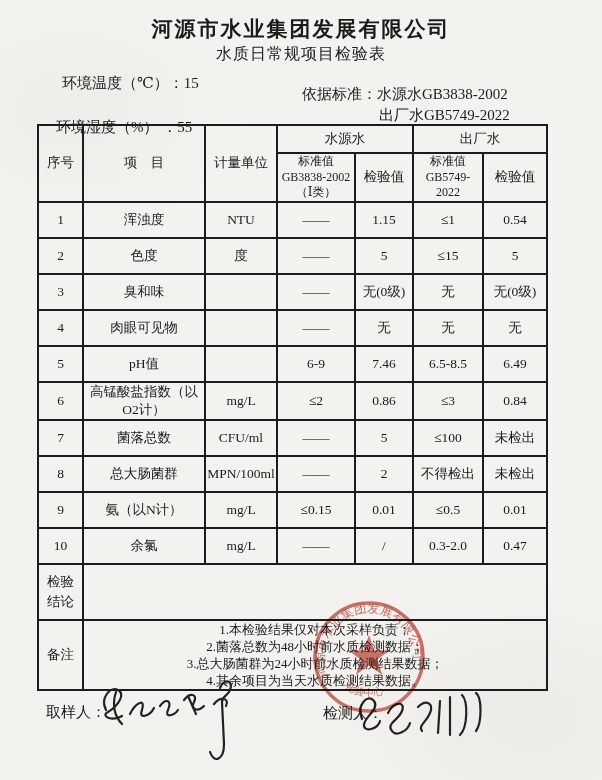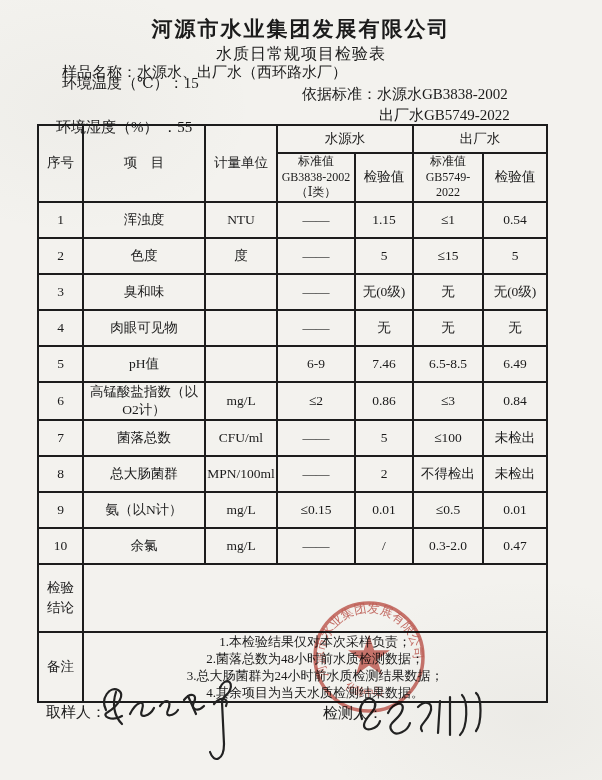--- a/index.html
+++ b/index.html
@@ -40,21 +40,21 @@
   }
   table.report th, table.report td{
     border:2px solid #1c1c1c;
     text-align:center;vertical-align:middle;
     font-weight:normal;padding:0;
     overflow:hidden;
   }
   tr.h1{height:28px;}
   tr.h2{height:46px;}
   tr.data{height:36px;}
-  tr.concl{height:68px;}
+  tr.concl{height:56px;}
   tr.remark{height:70px;}
   th.std{font-size:12px;line-height:1.3;white-space:pre-line;}
   td.item{text-align:left;padding-left:6px;}
   td.concl-label{white-space:pre-line;line-height:1.5;}
   td.remark-cell{text-align:left;vertical-align:middle;padding:3px 6px 3px 10px;}
   .remark-line{font-size:13px;line-height:17px;white-space:nowrap;}
   .sig-label{position:absolute;font-size:15px;white-space:nowrap;}
   #sampler-label{left:46px;top:703px;text-align:right;}
   #tester-label{left:323px;top:704px;}
   svg.sig{position:absolute;}
@@ -63,21 +63,20 @@
   #seal{position:absolute;left:306px;top:594px;mix-blend-mode:multiply;opacity:0.88;}
 </style>
 </head>
 <body>
 
 <div class="page">
 
   <div class="company-title">河源市水业集团发展有限公司</div>
   <div class="form-title">水质日常规项目检验表</div>
 
-  <div class="info" id="sample-line"><b>样品名称：</b><span>水源水、出厂水（西环路水厂）</span></div>
   <div class="info" id="temp-line"><b>环境温度（℃）：</b><span>15</span></div>
   <div class="info" id="standard-line"><b>依据标准：</b><span>水源水GB3838-2002</span></div>
   <div class="info" id="humidity-line"><b>环境湿度（%） ：</b><span>55</span></div>
   <div class="info" id="outlet-standard-line">出厂水GB5749-2022</div>
 
   <table class="report">
     <colgroup>
       <col style="width:45px">
         <col style="width:122px">
         <col style="width:72px">

